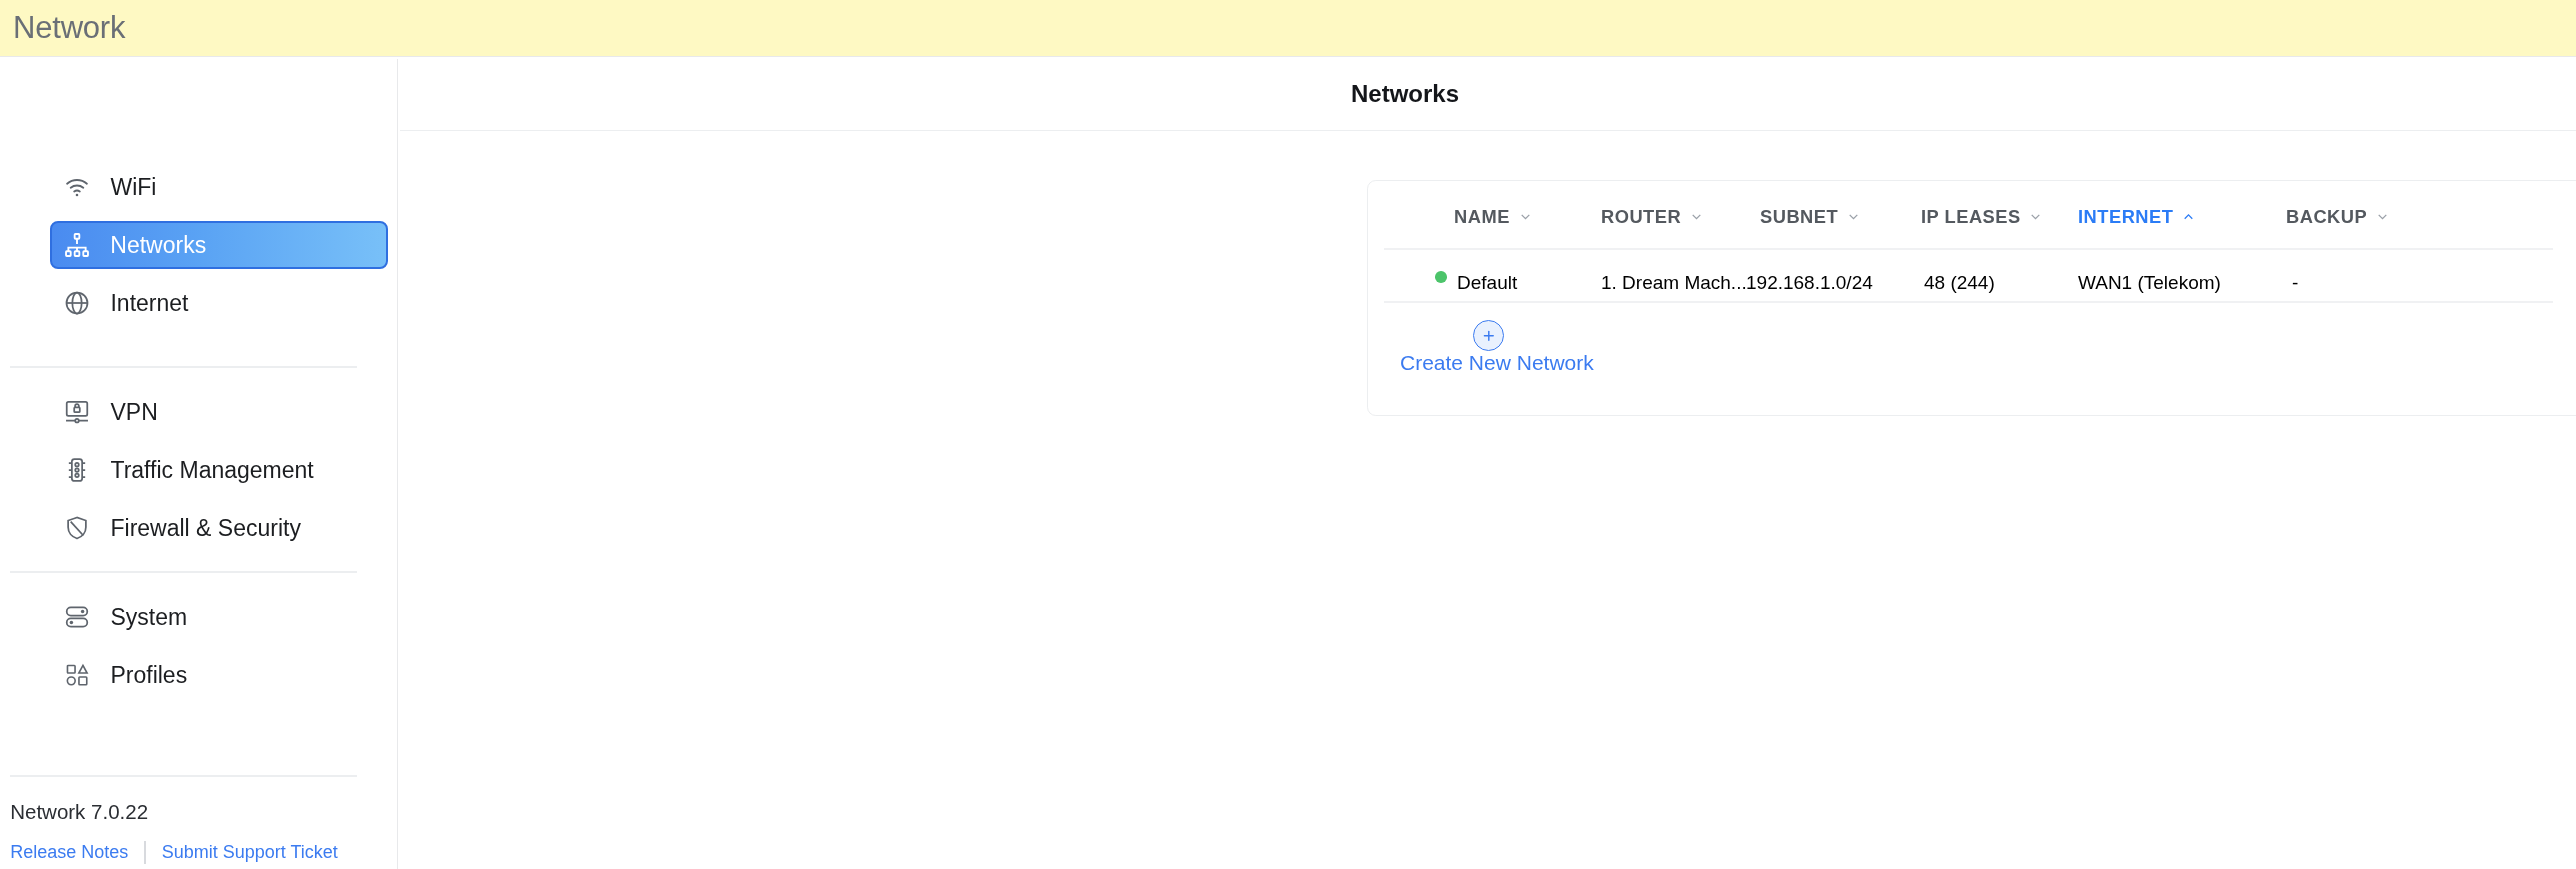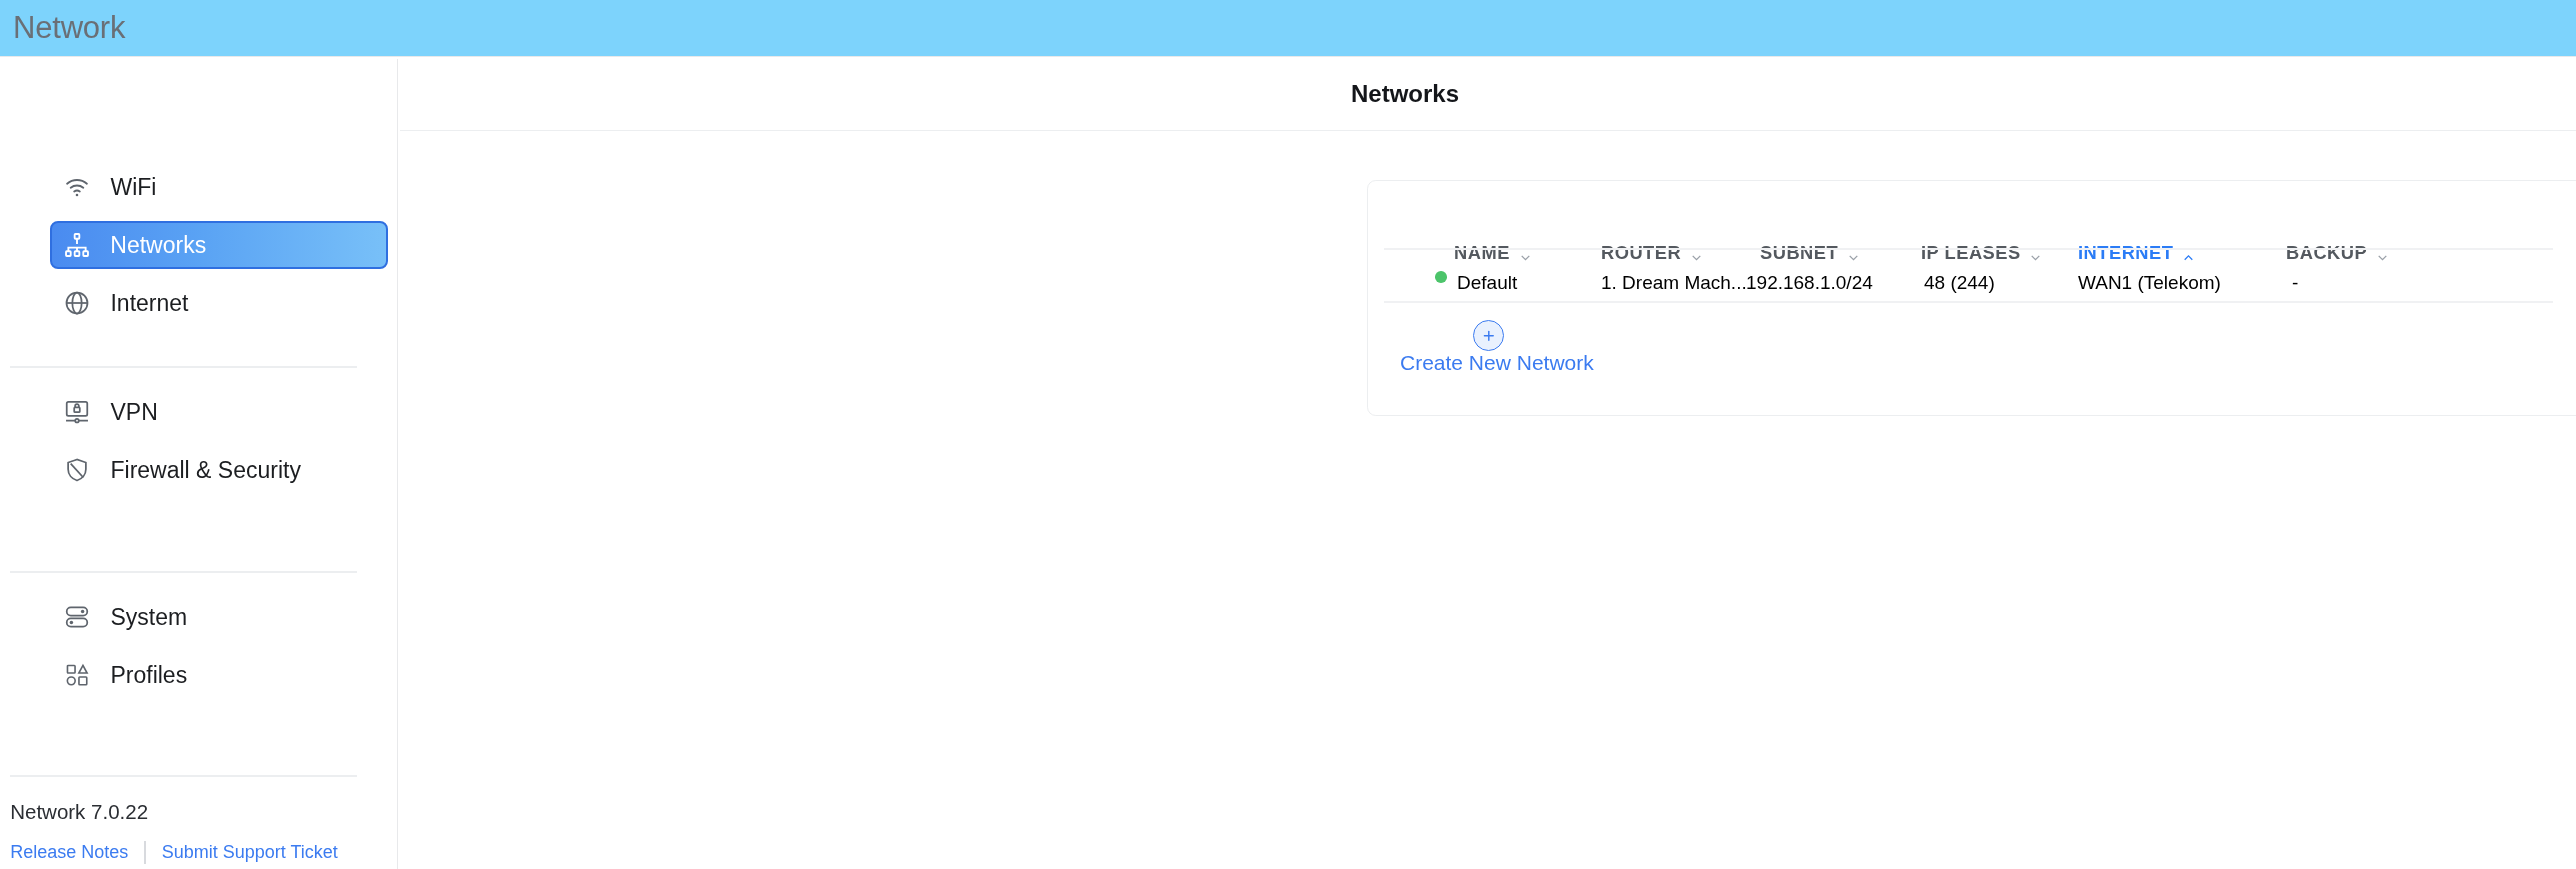--- a/index.html
+++ b/index.html
@@ -7,21 +7,21 @@
     width: 2576px; height: 869px;
     background: #ffffff;
     font-family: "Liberation Sans", sans-serif;
     overflow: hidden;
   }
 
   
   .topbar {
     position: absolute; left: 0; top: 0;
     width: 2576px; height: 57px;
-    background: #7dd3fc;
+    background: #fef9c3;
     border-bottom: 1.5px solid #e8e9eb;
   }
   .topbar-title {
     position: absolute; left: 13px; top: 10.2px;
     font-size: 31px; font-weight: 400;
     color: #6a6f76; letter-spacing: -0.2px;
   }
 
   
   .sidebar {
@@ -128,21 +128,21 @@
 
   .thead {
     position: absolute; left: 0; top: 0;
     width: 1259px; height: 67px;
   }
   .th {
     position: absolute; top: 25px;
     font-size: 18.3px; font-weight: 700; color: #54595f;
     letter-spacing: 0.5px;
     white-space: nowrap;
-    display: flex; align-items: center; margin-top: 36px;
+    display: flex; align-items: flex-start;
   }
   .th.sorted { color: #2b7cf6; }
   .th .chev {
     margin-left: 8.8px; width: 13px; height: 13px;
     color: #9aa0a8; flex: 0 0 13px;
   }
   .th.sorted .chev { color: #2b7cf6; }
 
   .row-divider {
     position: absolute; left: 16px;
@@ -237,20 +237,32 @@
           <rect x="3.2" y="3.4" width="17.6" height="12" rx="1.4"></rect>
           <rect x="9.6" y="8" width="4.8" height="4.2" rx="0.7"></rect>
           <path d="M10.4 8V6.9a1.6 1.6 0 0 1 3.2 0V8"></path>
           <line x1="2.6" y1="19.4" x2="21.4" y2="19.4"></line>
           <circle cx="12" cy="19.4" r="1.5" fill="#fff"></circle>
         </svg>
       </span>
       <span class="lbl">VPN</span>
     </div>
 
+    <div class="navitem">
+      <span class="ic">
+        <svg viewBox="0 0 24 24" fill="none" stroke="currentColor" stroke-width="1.5" width="28" height="28">
+          <rect x="7.6" y="2.6" width="8.8" height="18.8" rx="2.2"></rect>
+          <circle cx="12" cy="7.4" r="1.5"></circle>
+            <circle cx="12" cy="12" r="1.5"></circle>
+            <circle cx="12" cy="16.6" r="1.5"></circle>
+          <path d="M7.6 6h-2.6M7.6 12h-2.6M7.6 18h-2.6M16.4 6h2.6M16.4 12h2.6M16.4 18h2.6"></path>
+        </svg>
+      </span>
+      <span class="lbl">Traffic Management</span>
+    </div>
 
     <div class="navitem">
       <span class="ic">
         <svg viewBox="0 0 24 24" fill="none" stroke="currentColor" stroke-width="1.5" width="28" height="28">
           <path d="M12 3 4.4 5.6v5.8c0 4.5 3.1 8.2 7.6 9.6 4.5-1.4 7.6-5.1 7.6-9.6V5.6z"></path>
           <line x1="6.6" y1="6.6" x2="17.4" y2="18.4"></line>
         </svg>
       </span>
       <span class="lbl">Firewall &amp; Security</span>
     </div>

